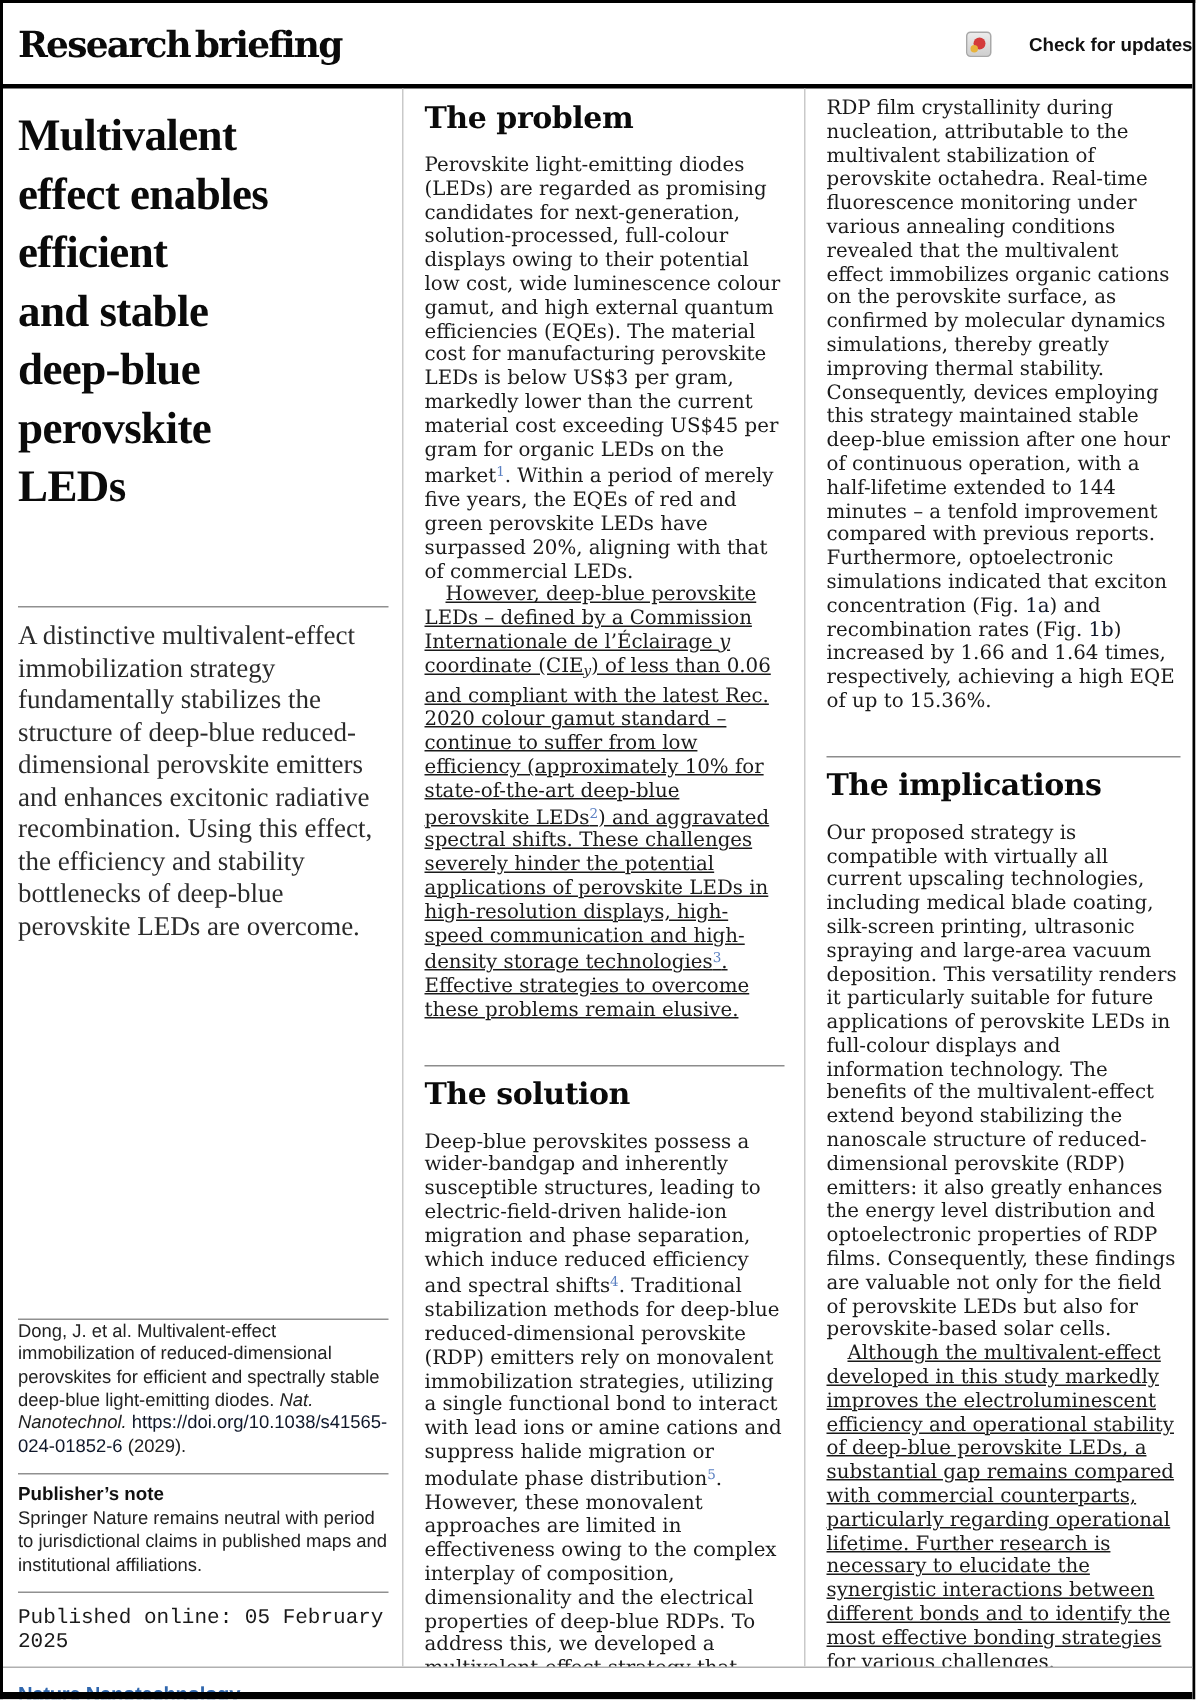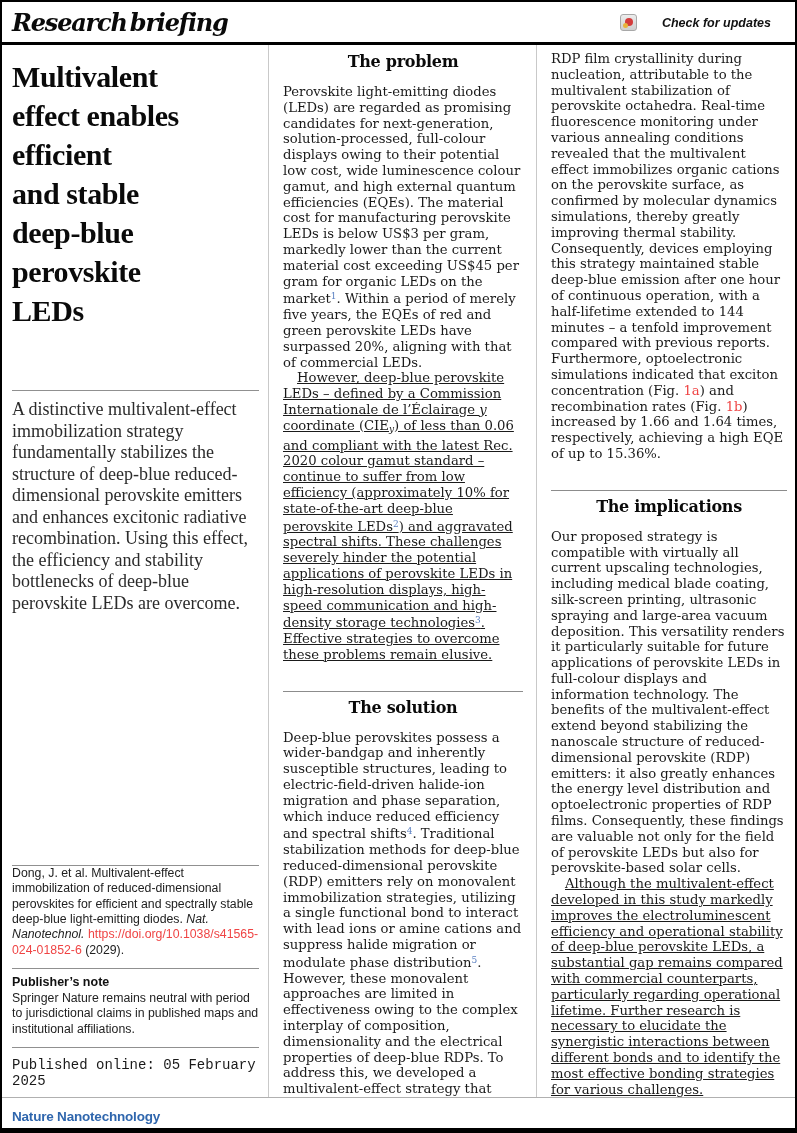--- a/index.html
+++ b/index.html
@@ -8,21 +8,21 @@
 
   .page {
     position:relative; width:797px; height:1133px; background:#fff;
     border:2px solid #000; border-bottom:none; overflow:hidden;
   }
   .bottom-bar { position:absolute; left:0; bottom:0; width:100%; height:5px; background:#000; }
 
   
   .header {
     display:flex; align-items:center; justify-content:space-between;
-    padding:7px 24px 6px 10px; border-bottom:3px solid #000; height:43px;font-style:italic;
+    padding:7px 0 6px 10px; border-bottom:3px solid #000; height:57px;
   }
   .brand {
     font-family:"DejaVu Serif", serif; font-weight:bold; font-size:24px;
     letter-spacing:-1.2px; word-spacing:-4px; color:#0a0a0a;
   }
   .badge { display:flex; align-items:center; gap:5px; cursor:pointer; }
   .cm-icon {
     width:17px; height:17px; border-radius:3px; background:linear-gradient(#ececec,#cfcfcf);
     border:1px solid #a8a8a8; position:relative; display:inline-block;
   }
@@ -58,32 +58,32 @@
   .meta-block { font-size:12.3px; line-height:15.3px; color:#222; }
   .meta-heading { font-weight:bold; font-size:12.5px; margin:6px 0 1px 0; color:#111; }
   .meta-rule { margin-top:10px; }
   .pub-online {
     font-family:Liberation Mono, monospace; font-size:14px; color:#1a1a1a; margin-top:9px;
   }
 
   
   .section-rule { margin-top:28px; border-top:1px solid #8c8c8c; }
   h2.section-heading {
-    font-family:"DejaVu Serif", serif; font-weight:bold; font-size:16px;
-    color:#0a0a0a; margin:6px 0 13px 0; letter-spacing:-0.3px;text-align:center;
+    font-family:"DejaVu Serif", serif; font-weight:bold; font-size:20px;
+    color:#0a0a0a; margin:6px 0 13px 0; letter-spacing:-0.3px;
   }
   .col-mid h2.section-heading:first-child { margin-top:1px; }
   .body-text p {
     font-family:"DejaVu Serif","Liberation Serif",serif; font-size:13.2px;
     line-height:15.8px; color:#1a1a1a; text-align:left;
   }
   .body-text p.indent { text-indent:14px;text-decoration:underline; }
 
   .run-ref  { color:#5b80c2; font-size:9px; vertical-align:4px; cursor:pointer; }
-  .run-link { color:#ef4444; cursor:pointer; }
+  .run-link { color:#0f172a; cursor:pointer; }
   .run-italic { font-style:italic; }
   .run-sub { font-size:9px; vertical-align:-2px; font-style:italic; }
 
   
   .footer { border-top:1px solid #b0b0b0; padding:9px 10px 0 10px; }
   .journal-name {
     color:#2f66ad; font-weight:bold; font-size:13.5px; letter-spacing:-0.2px; cursor:pointer;
   }
 </style>
 </head>

